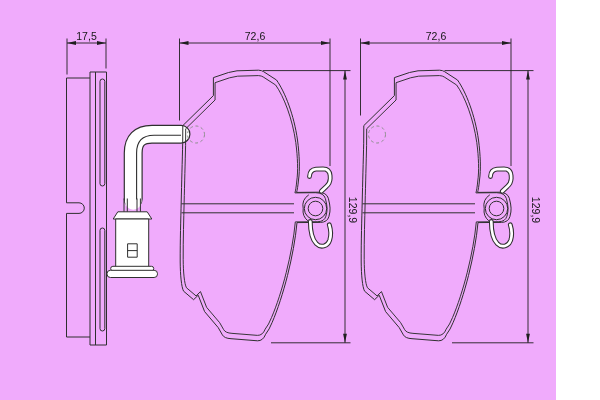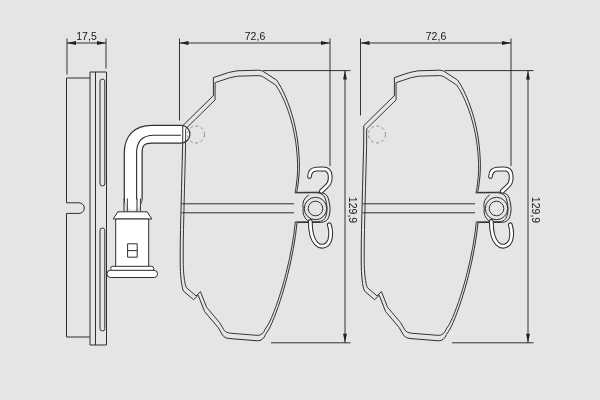--- a/index.html
+++ b/index.html
@@ -1,17 +1,17 @@
 <!DOCTYPE html>
 <html><head>
 <meta charset="utf-8">
 <style>
   html,body { margin:0; padding:0; }
   body { width:600px; height:400px; background:#ffffff; font-family:"Liberation Sans", sans-serif; }
-  .stage { position:relative; width:600px; height:400px; background:#e5e5e5; overflow:hidden; }
+  .stage { position:relative; width:556px; height:400px; background:#f0abfc; overflow:hidden; }
   svg { display:block; }
   .ln  { stroke:#2f2f2f; stroke-width:1; fill:none; stroke-linejoin:round; }
   .lnw { stroke:#2f2f2f; stroke-width:1; fill:#ffffff; stroke-linejoin:round; }
   .dash{ stroke:#8f8f8f; stroke-width:1; fill:none; stroke-dasharray:3 2.6; }
   .dim { stroke:#1f1f1f; stroke-width:0.9; fill:none; }
   .arr { fill:#1f1f1f; stroke:none; }
   .dimtext { font-family:"Liberation Sans", sans-serif; font-size:10.5px; fill:#161616; }
   .wo  { stroke:#2f2f2f; stroke-width:4.8; fill:none; stroke-linecap:round; }
   .wi  { stroke:#ffffff; stroke-width:2.7; fill:none; stroke-linecap:round; }
 </style>

